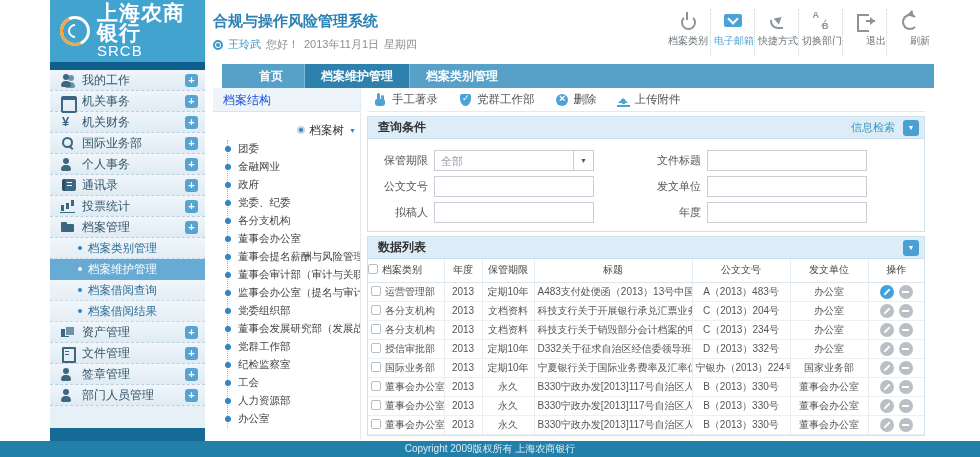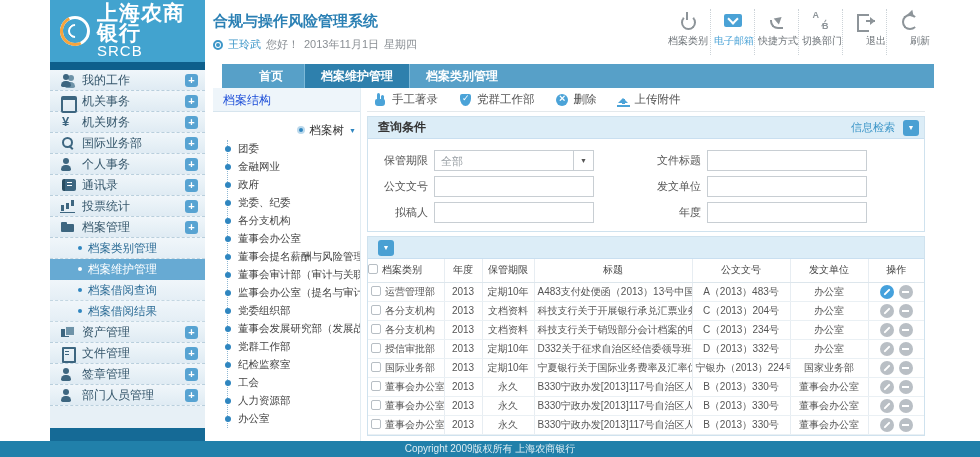--- a/index.html
+++ b/index.html
@@ -505,20 +505,21 @@
           <div class="qcell">
             <span class="qlabel">年度</span>
             <input class="qinput" style="">
           </div>
         </div>
       </div>
     </div>
 
     <div class="box">
       <div class="box-head">
+        <span class="box-title">数据列表</span>
         <span class="caret-btn">▼</span>
       </div>
       <table class="grid">
         <colgroup>
           <col style="width:76px">
             <col style="width:38px">
             <col style="width:52px">
             <col>
           <col style="width:98px">
             <col style="width:78px">

